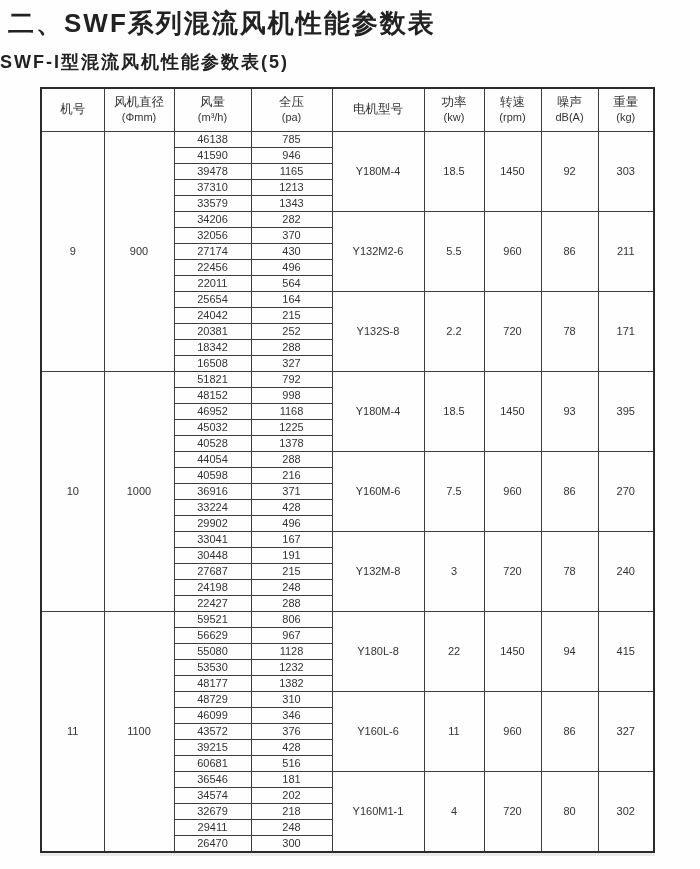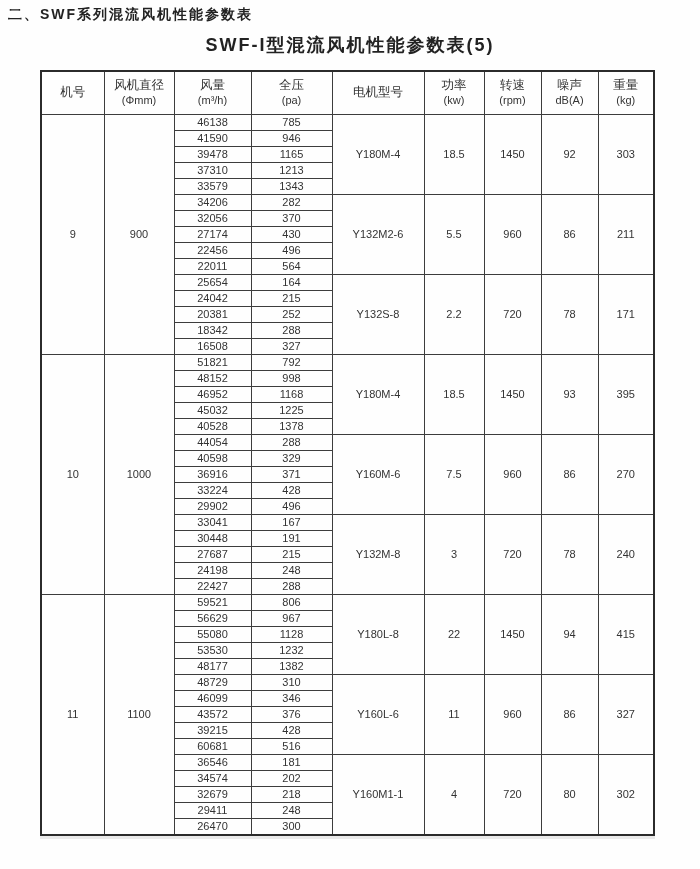--- a/index.html
+++ b/index.html
@@ -12,28 +12,27 @@
   }
   .page {
     width: 700px;
     height: 869px;
     background: #fefefe;
     position: relative;
     overflow: hidden;
   }
   .heading {
     margin: 6px 0 0 8px;
-    font-size: 14px;
+    font-size: 26px;
     font-weight: bold;
     letter-spacing: 2px;
     color: #222;
   }
   .subtitle {
     margin-top: 9px;
-    text-align: center;
     font-size: 18px;
     font-weight: bold;
     letter-spacing: 2px;
     color: #222;
   }
   table.perf {
     border-collapse: collapse;
     table-layout: fixed;
     margin: 13px 0 0 40px;
     width: 613px;
@@ -238,21 +237,21 @@
           <td>44054</td>
           <td>288</td>
           <td rowspan="5">Y160M-6</td>
           <td rowspan="5">7.5</td>
           <td rowspan="5">960</td>
           <td rowspan="5">86</td>
           <td rowspan="5">270</td>
         </tr>
         <tr>
           <td>40598</td>
-          <td>329</td>
+          <td>216</td>
         </tr>
         <tr>
           <td>36916</td>
           <td>371</td>
         </tr>
         <tr>
           <td>33224</td>
           <td>428</td>
         </tr>
         <tr>

